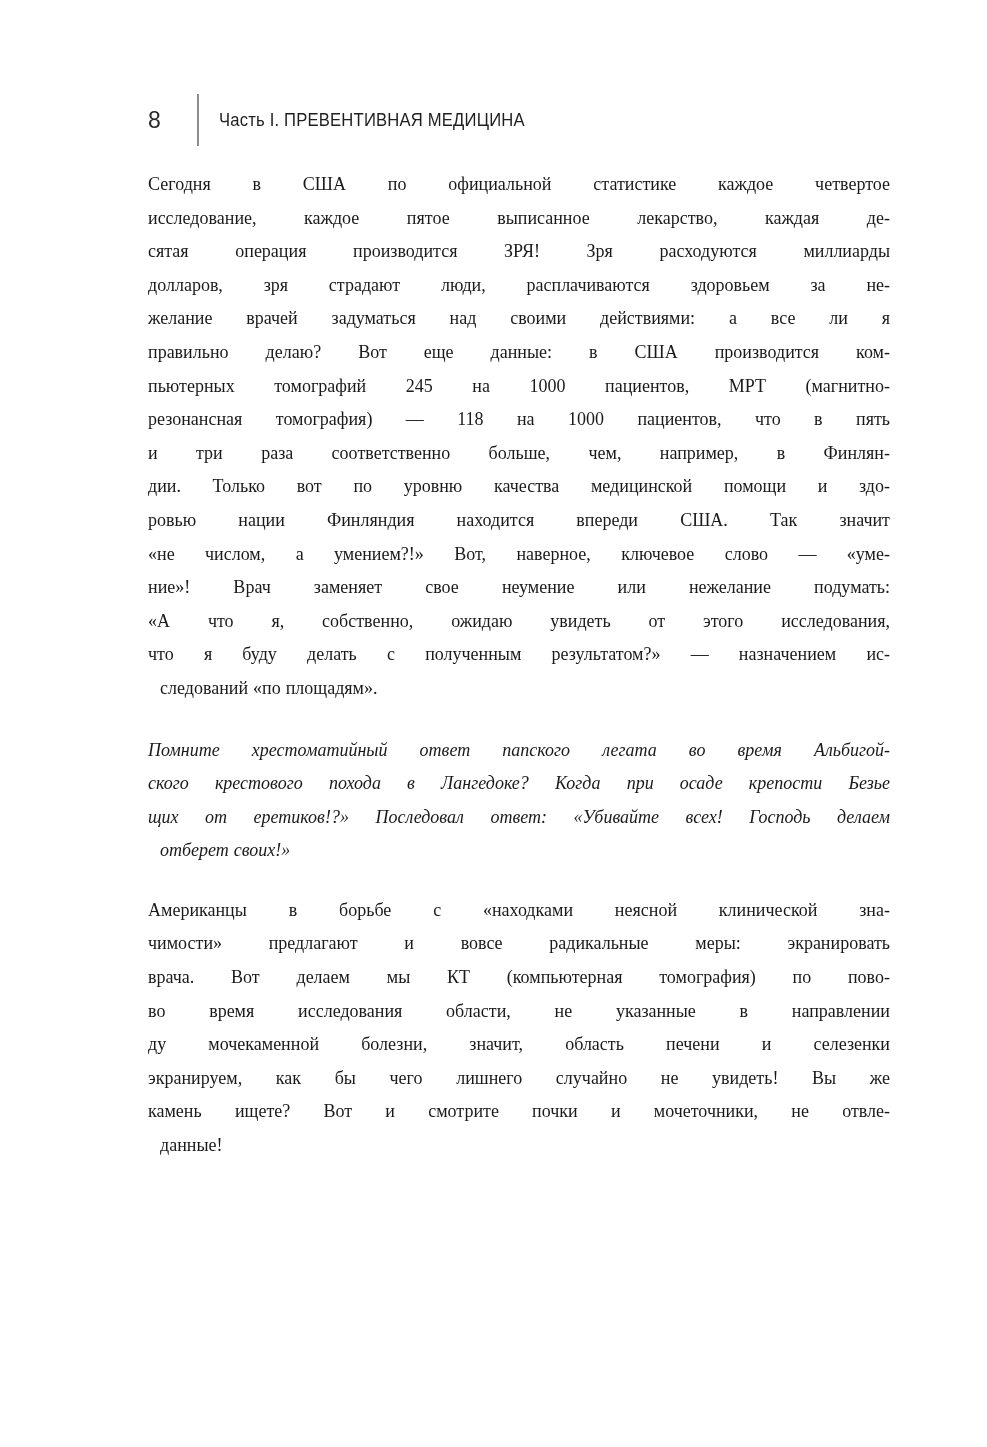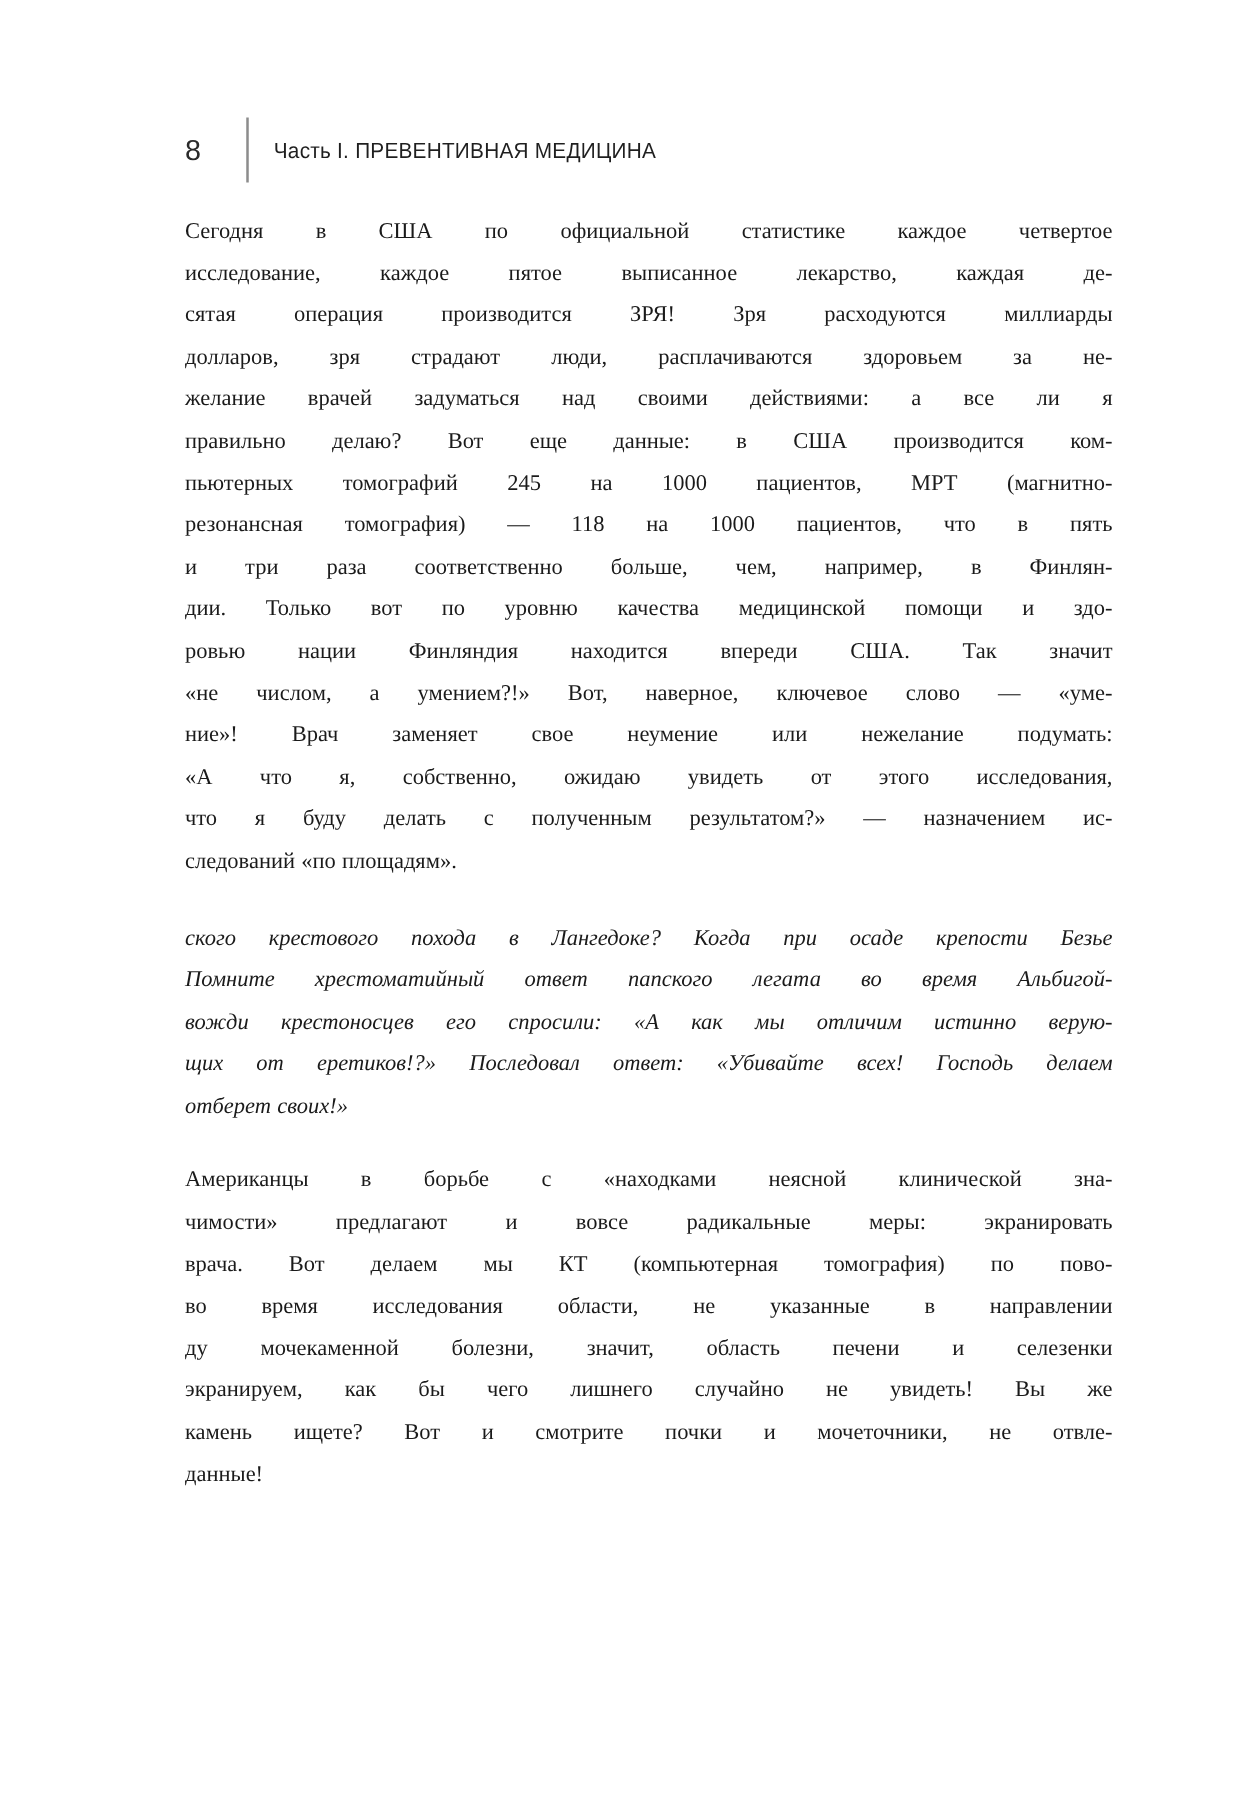--- a/index.html
+++ b/index.html
@@ -66,20 +66,21 @@
   .paragraph.italic {
     font-style: italic;
   }
   .line {
     text-align: justify;
     text-align-last: justify;
     word-spacing: 0.5px;
   }
   .line.last {
     text-align-last: left;
+    margin-left: 12px;
   }
 </style>
 </head>
 <body>
 
 <div class="page">
 
   <header class="page-header">
     <span class="page-number">8</span>
     <span class="header-rule"></span>
@@ -99,23 +100,22 @@
         <div class="line">и три раза соответственно больше, чем, например, в Финлян-</div>
         <div class="line">дии. Только вот по уровню качества медицинской помощи и здо-</div>
         <div class="line">ровью нации Финляндия находится впереди США. Так значит</div>
         <div class="line">«не числом, а умением?!» Вот, наверное, ключевое слово — «уме-</div>
         <div class="line">ние»! Врач заменяет свое неумение или нежелание подумать:</div>
         <div class="line">«А что я, собственно, ожидаю увидеть от этого исследования,</div>
         <div class="line">что я буду делать с полученным результатом?» — назначением ис-</div>
         <div class="line last">следований «по площадям».</div>
       </div>
       <div class="paragraph italic">
+        <div class="line">Помните хрестоматийный ответ папского легата во время Альбигой-</div>
         <div class="line">ского крестового похода в Лангедоке? Когда при осаде крепости Безье</div>
-        <div class="line">Помните хрестоматийный ответ папского легата во время Альбигой-</div>
-        <div class="line">вожди крестоносцев его спросили: «А как мы отличим истинно верую-</div>
         <div class="line">щих от еретиков!?» Последовал ответ: «Убивайте всех! Господь делаем</div>
         <div class="line last">отберет своих!»</div>
       </div>
       <div class="paragraph normal">
         <div class="line">Американцы в борьбе с «находками неясной клинической зна-</div>
         <div class="line">чимости» предлагают и вовсе радикальные меры: экранировать</div>
         <div class="line">врача. Вот делаем мы КТ (компьютерная томография) по пово-</div>
         <div class="line">во время исследования области, не указанные в направлении</div>
         <div class="line">ду мочекаменной болезни, значит, область печени и селезенки</div>
         <div class="line">экранируем, как бы чего лишнего случайно не увидеть! Вы же</div>

